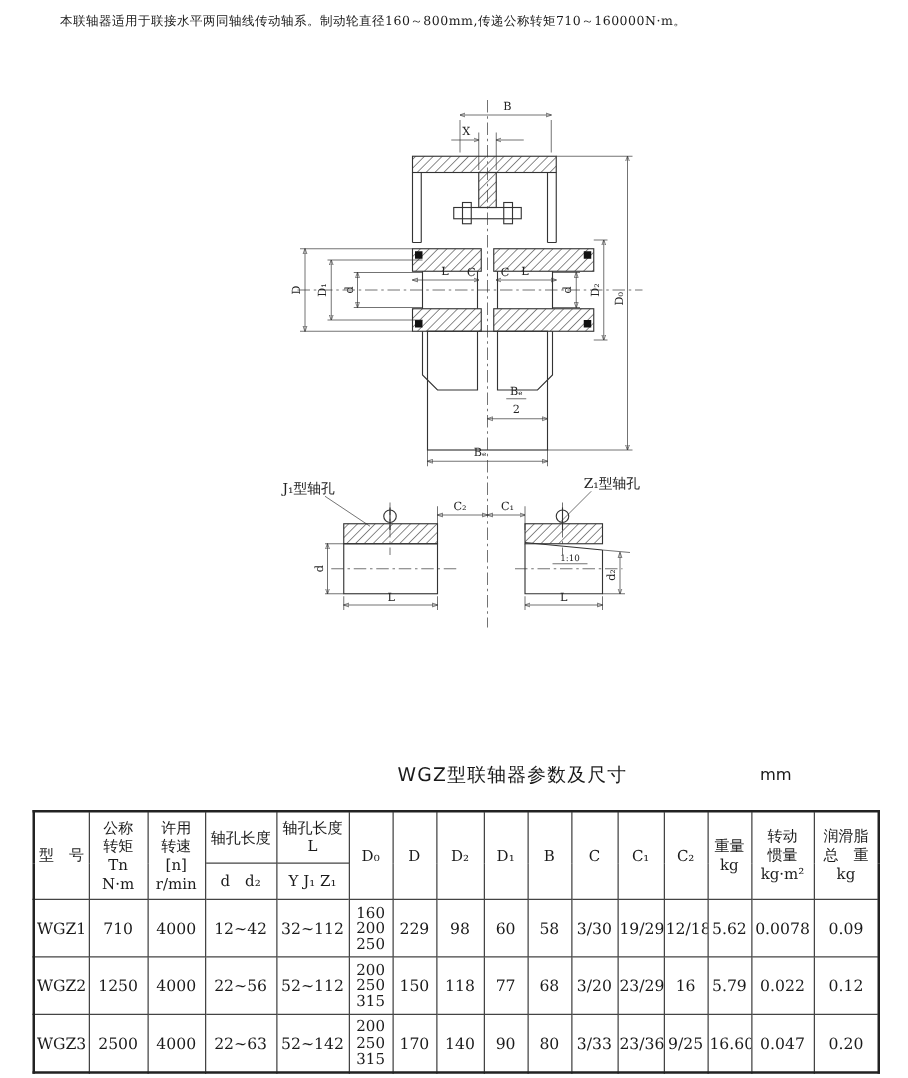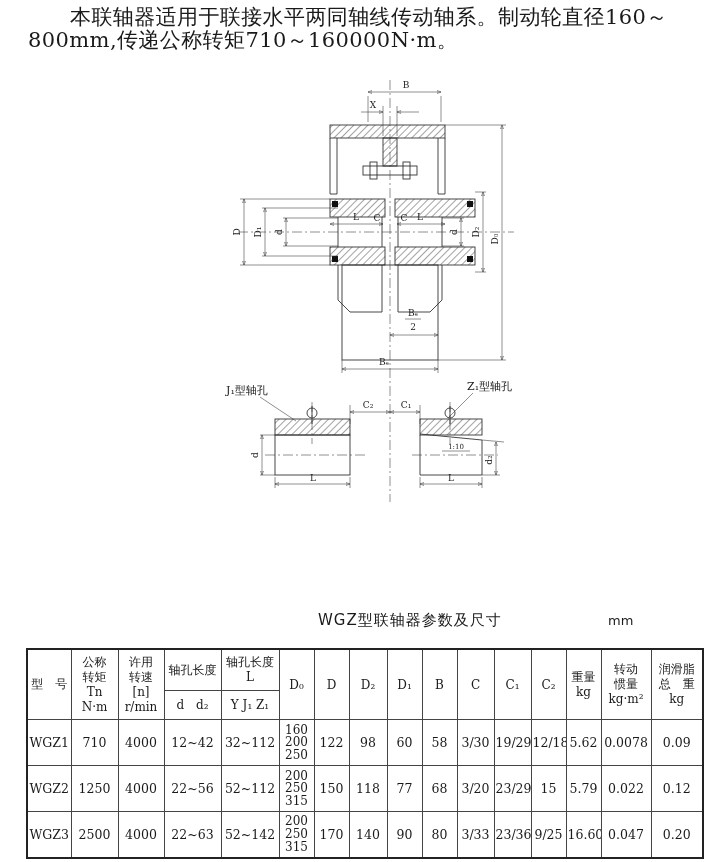--- a/index.html
+++ b/index.html
@@ -3,21 +3,21 @@
 <meta charset="utf-8">
 <style>
   html,body{margin:0;padding:0;}
   body{
     width:726px;height:862px;position:relative;background:#ffffff;
     font-family:"DejaVu Serif","Liberation Serif",serif;color:#1a1a1a;
     overflow:hidden;
   }
   .intro{
     position:absolute;left:28px;top:6px;width:674px;margin:0;
-    font-size:21px;line-height:23px;text-indent:2em;letter-spacing:0.4px;
+    font-size:10px;line-height:23px;text-indent:2em;letter-spacing:0.4px;
     white-space:pre-line;
   }
   .dwg{position:absolute;left:180px;top:72px;width:350px;height:440px;}
   .dwg line,.dwg path,.dwg rect,.dwg circle{stroke:#333;fill:none;stroke-width:0.9;}
   .dwg .thin{stroke-width:0.55;}
   .dwg .cl{stroke-width:0.55;stroke-dasharray:10 3 2 3;}
   .dwg .hat{fill:url(#h1);}
   .dwg .fillb{fill:#111;stroke:none;}
   .dwg text{stroke:none;fill:#222;font-family:"DejaVu Serif","Liberation Serif",serif;font-size:9px;}
   .dwg text.zh{font-size:11px;}
@@ -273,21 +273,21 @@
     <tbody>
       <tr>
         <td>WGZ1</td>
         <td>710</td>
         <td>4000</td>
         <td>12~42</td>
         <td>32~112</td>
         <td class="ml3">160
 200
 250</td>
-        <td>122</td>
+        <td>229</td>
         <td>98</td>
         <td>60</td>
         <td>58</td>
         <td>3/30</td>
         <td>19/29</td>
         <td>12/18</td>
         <td>5.62</td>
         <td>0.0078</td>
         <td>0.09</td>
       </tr>
@@ -299,21 +299,21 @@
         <td>52~112</td>
         <td class="ml3">200
 250
 315</td>
         <td>150</td>
         <td>118</td>
         <td>77</td>
         <td>68</td>
         <td>3/20</td>
         <td>23/29</td>
-        <td>15</td>
+        <td>16</td>
         <td>5.79</td>
         <td>0.022</td>
         <td>0.12</td>
       </tr>
       <tr>
         <td>WGZ3</td>
         <td>2500</td>
         <td>4000</td>
         <td>22~63</td>
         <td>52~142</td>

